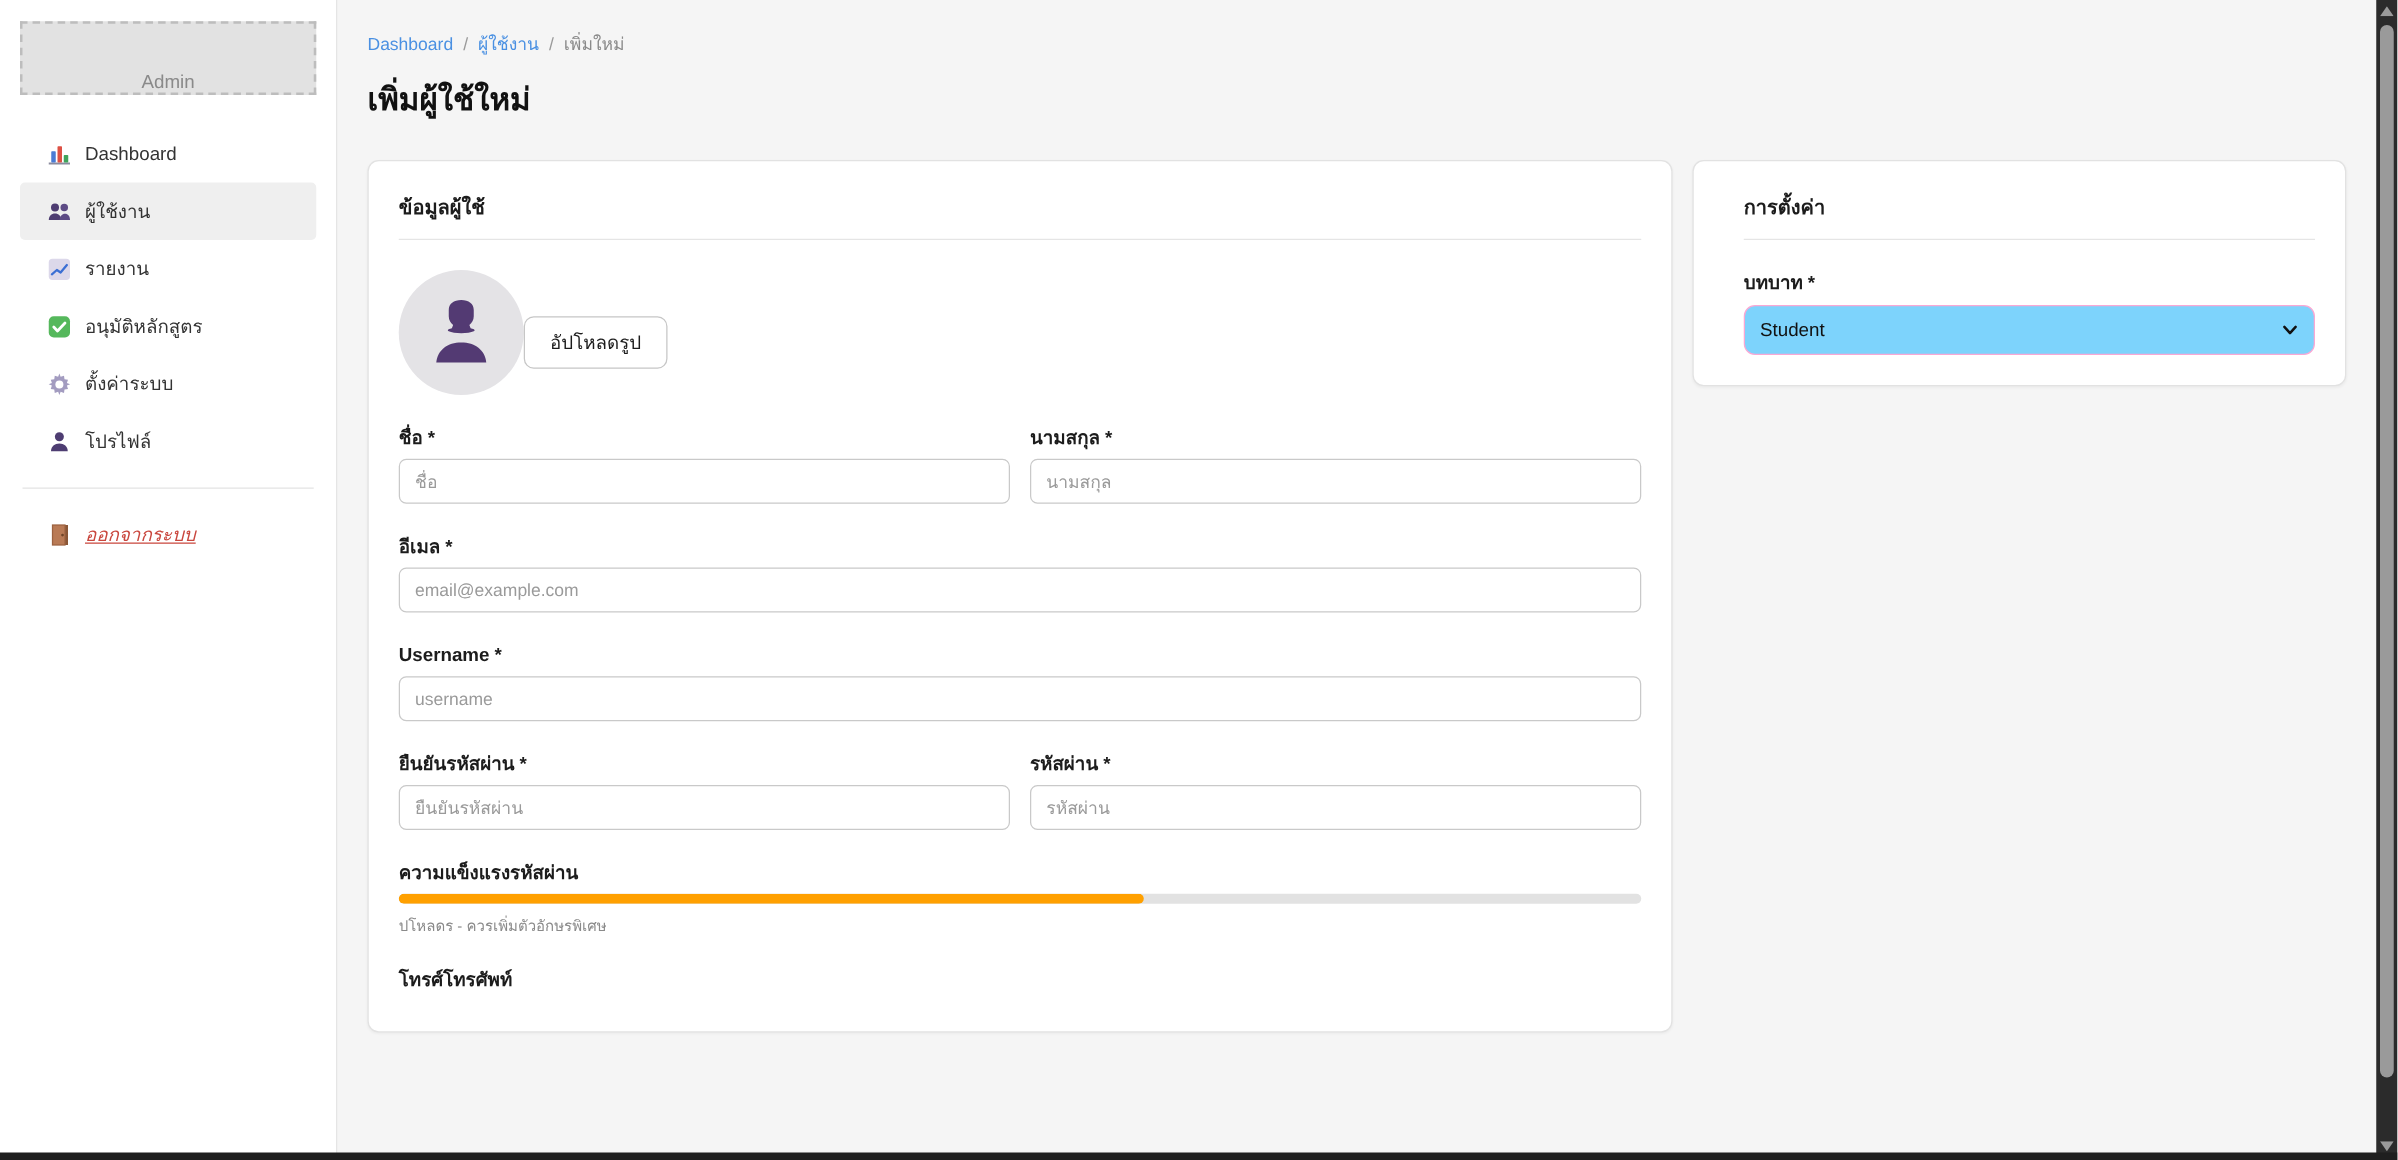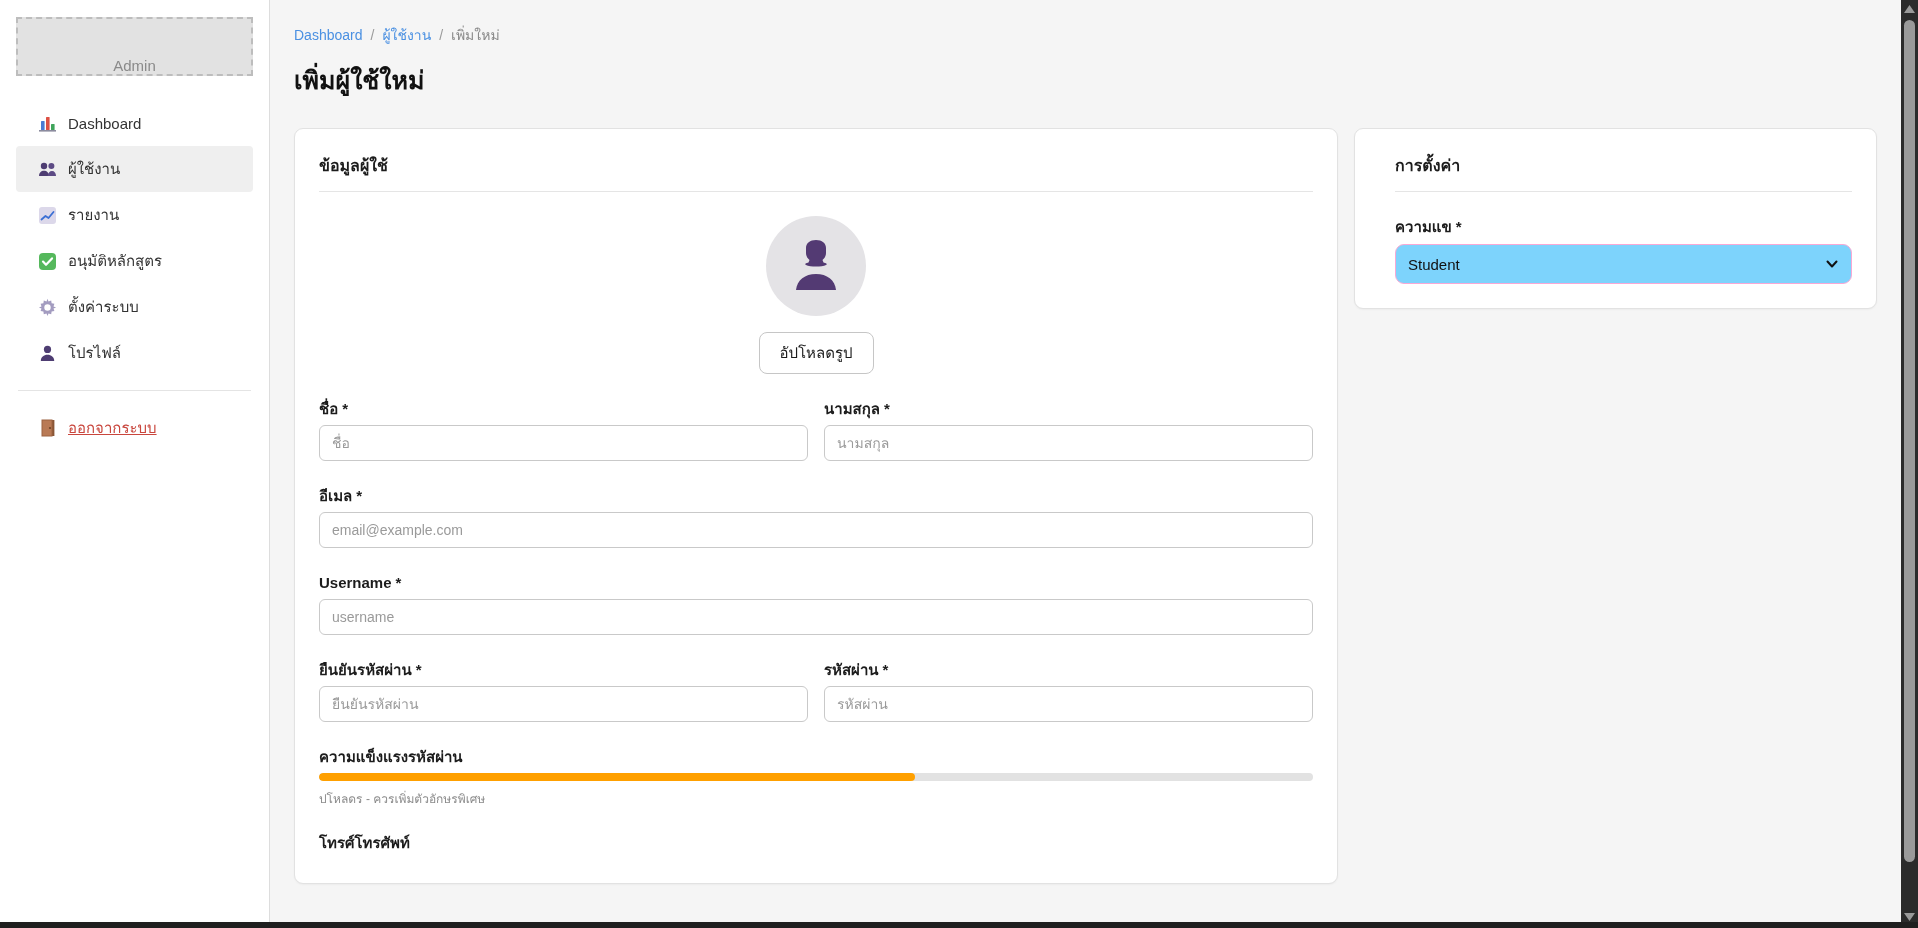--- a/index.html
+++ b/index.html
@@ -22,38 +22,38 @@
   .nav-item {
     height:46px; display:flex; align-items:center; gap:11px;
     padding:0 10px 0 22px; font-size:15px; color:#333; cursor:pointer;
     border-radius:4px;
   }
   .nav-item.active { background:#efefef; }
   .nav-icon { width:19px; height:19px; display:inline-flex; align-items:center; justify-content:center; flex:0 0 19px; }
   .side-divider { border:none; border-top:1px solid #e4e4e4; margin:14px 2px; }
   .logout {
     height:46px; display:flex; align-items:center; gap:11px; padding:0 10px 0 22px;
-    font-size:15px; text-decoration:underline; cursor:pointer;
+    font-size:15px; text-decoration:underline; cursor:pointer;font-style:italic;
   }
   
   .main { flex:1; padding:24px 24px 0 24px; background:#f5f5f5; margin-right:17px; }
   .breadcrumb { font-size:14px; color:#8a8a8a; display:flex; gap:8px; align-items:center; }
   .breadcrumb .crumb-link { color:#4a90e2; text-decoration:none; cursor:pointer; }
   .breadcrumb .sep { color:#9a9a9a; }
   .page-title { font-size:25px; font-weight:bold; color:#111; margin:16px 0 30px 0; line-height:36px; }
   .cards { display:flex; gap:16px; align-items:flex-start; }
   .card {
     background:#fff; border:1px solid #e2e2e2; border-radius:9px;
     box-shadow:0 1px 2px rgba(0,0,0,0.04); padding:24px;
   }
   .card-form { flex:0 0 1044px; }
   .card-settings { flex:1;padding-left:40px; }
   .card-header { font-size:16px; font-weight:bold; color:#1c1c1c; padding-bottom:13px; border-bottom:1px solid #e5e5e5; }
   
-  .avatar-section { display:flex; flex-direction:column; align-items:center; margin-top:24px; }
+  .avatar-section { display:flex; flex-direction:row; align-items:center; margin-top:24px; }
   .avatar-circle {
     width:100px; height:100px; border-radius:50%; background:#e4e3e6;
     display:flex; align-items:center; justify-content:center;
   }
   .upload-btn {
     margin-top:16px; background:#fff; border:1px solid #c6c6c6; border-radius:8px;
     padding:8px 20px; font-size:15px; color:#1c1c1c; cursor:pointer;
     font-family:inherit;
   }
   
@@ -242,21 +242,21 @@
         <div class="strength-fill" style="width: 60%;"></div>
       </div>
       <div class="strength-helper">ปโหลดร - ควรเพิ่มตัวอักษรพิเศษ</div>
 
       
       <label class="field-label"><span>โทรศ์โทรศัพท์</span><span class="req"></span></label>
     </section>
 
     <section class="card card-settings">
       <div class="card-header">การตั้งค่า</div>
-      <label class="field-label"><span>ความแข</span><span class="req">*</span></label>
+      <label class="field-label"><span>บทบาท</span><span class="req">*</span></label>
       <div class="select-wrap">
         <select class="role-select">
           <option>Student</option>
         </select>
         <span class="select-chevron">
           <svg width="14" height="14" viewBox="0 0 14 14">
               <path d="M2.5 4.5l4.5 5 4.5-5" stroke="#111" stroke-width="2" fill="none" stroke-linecap="round" stroke-linejoin="round"></path>
             </svg>
         </span>
       </div>

